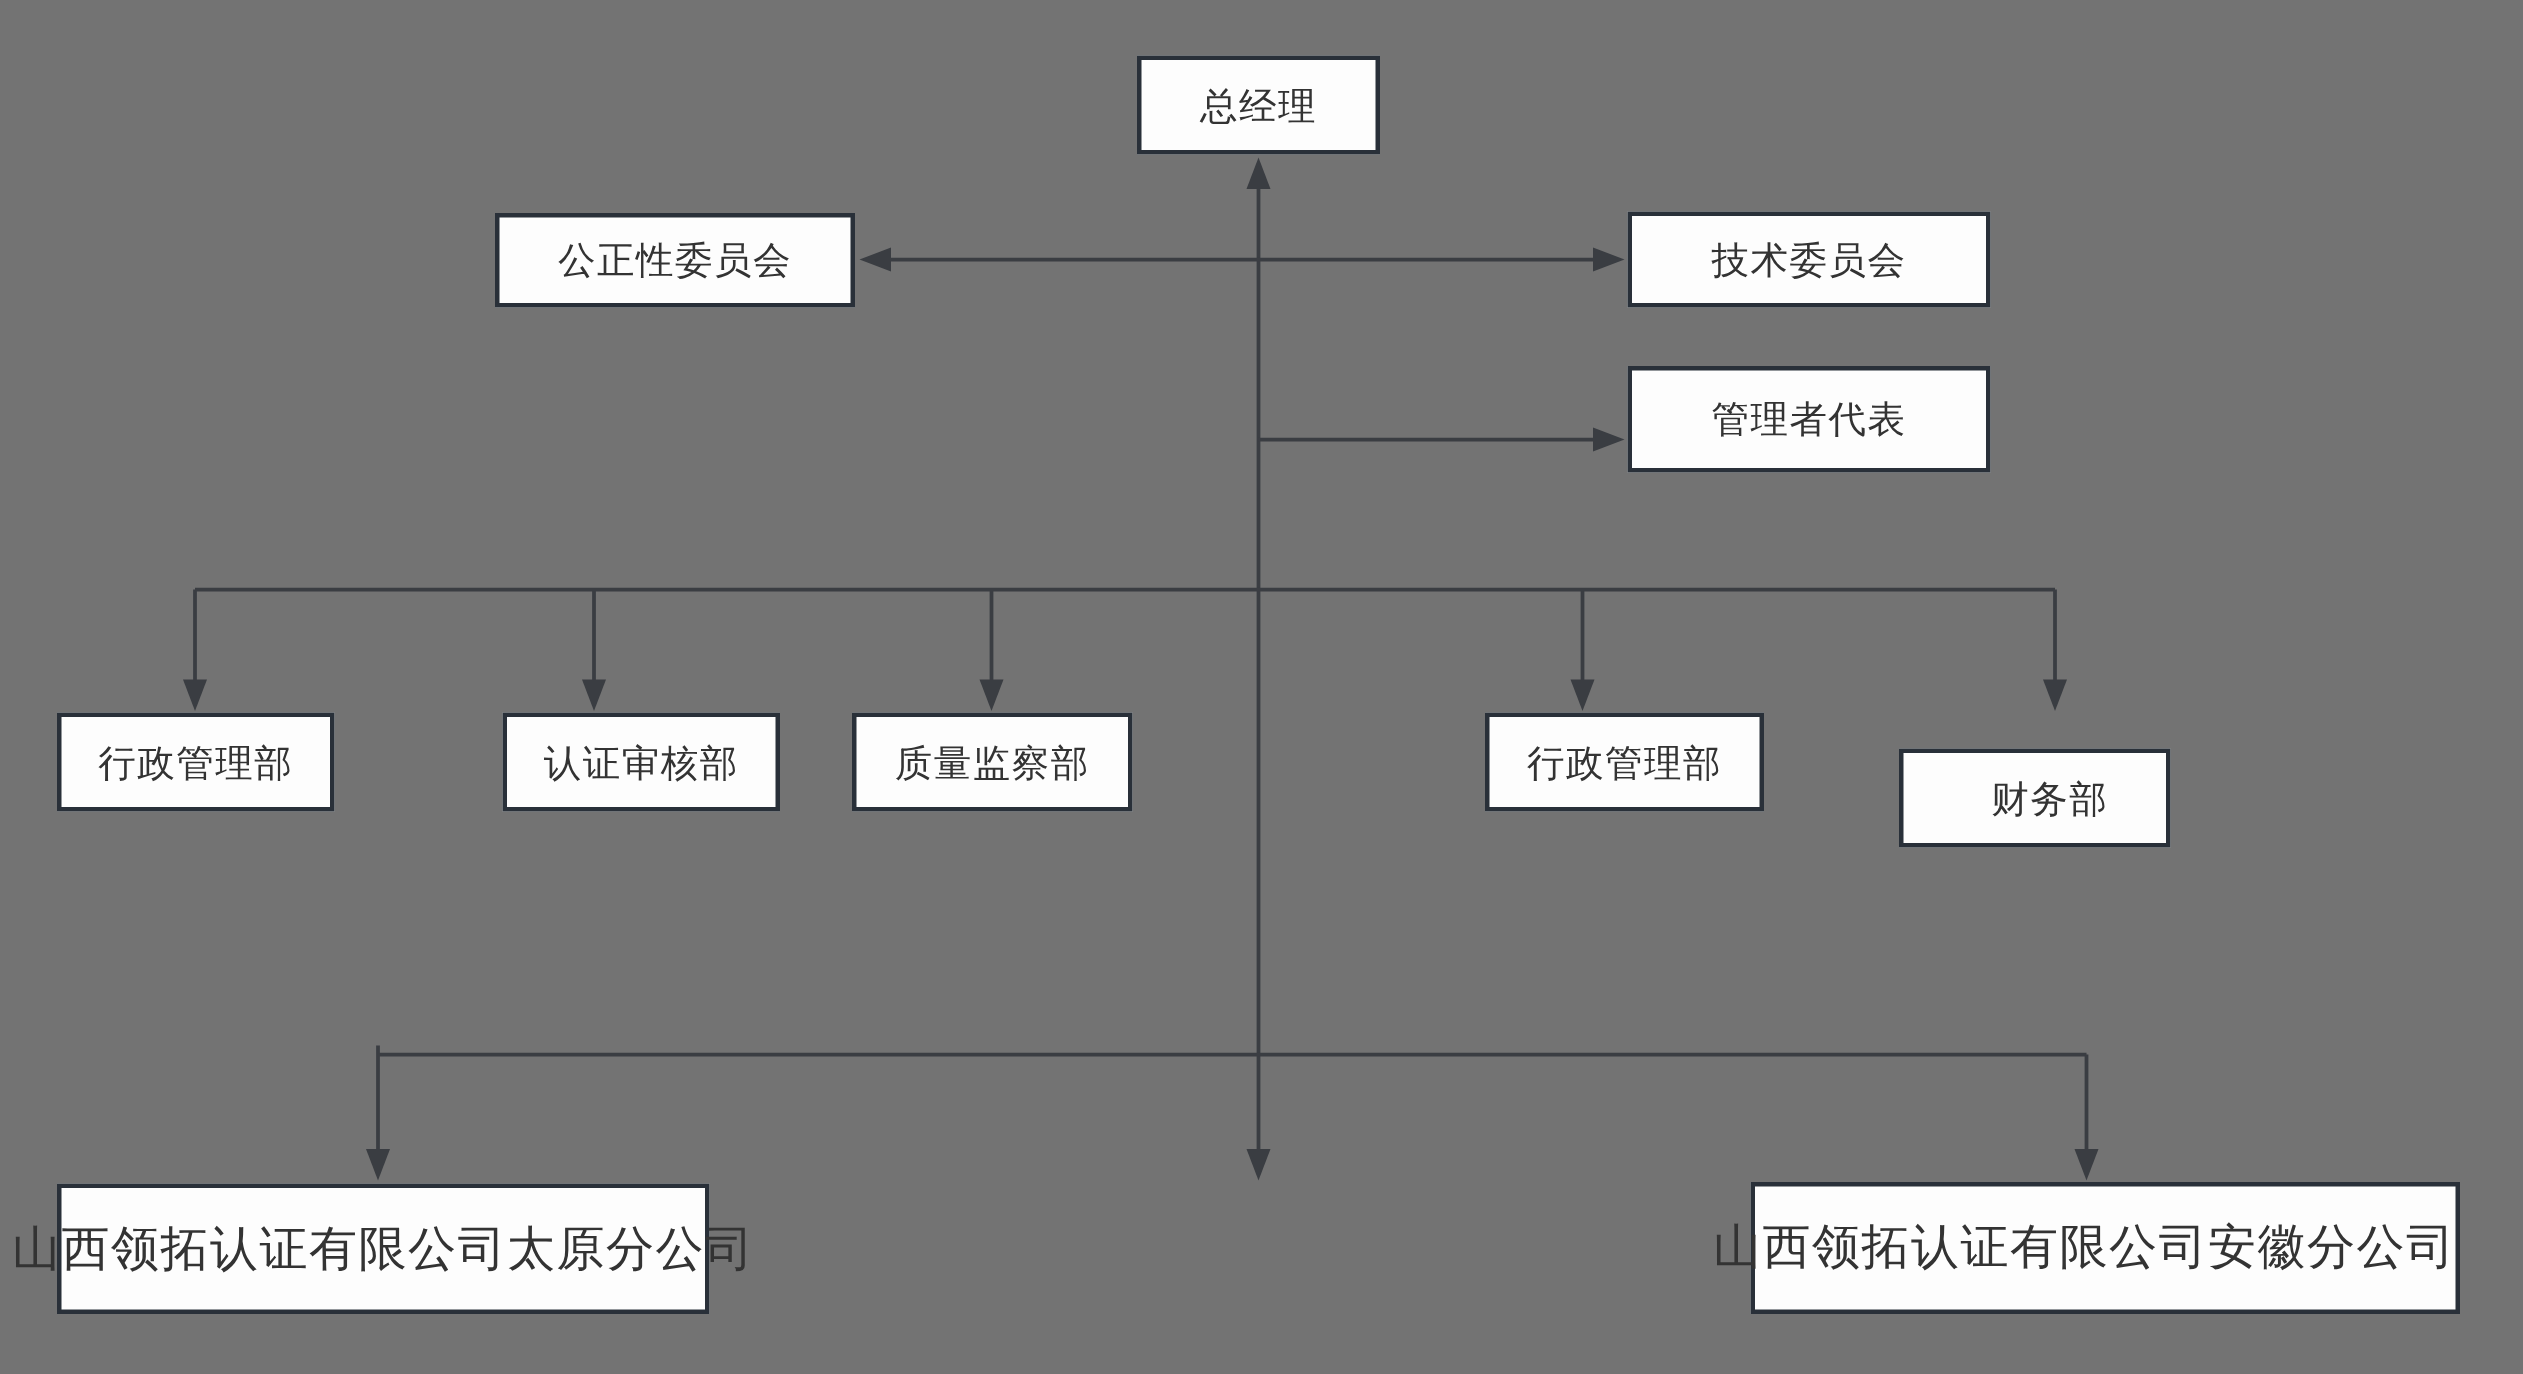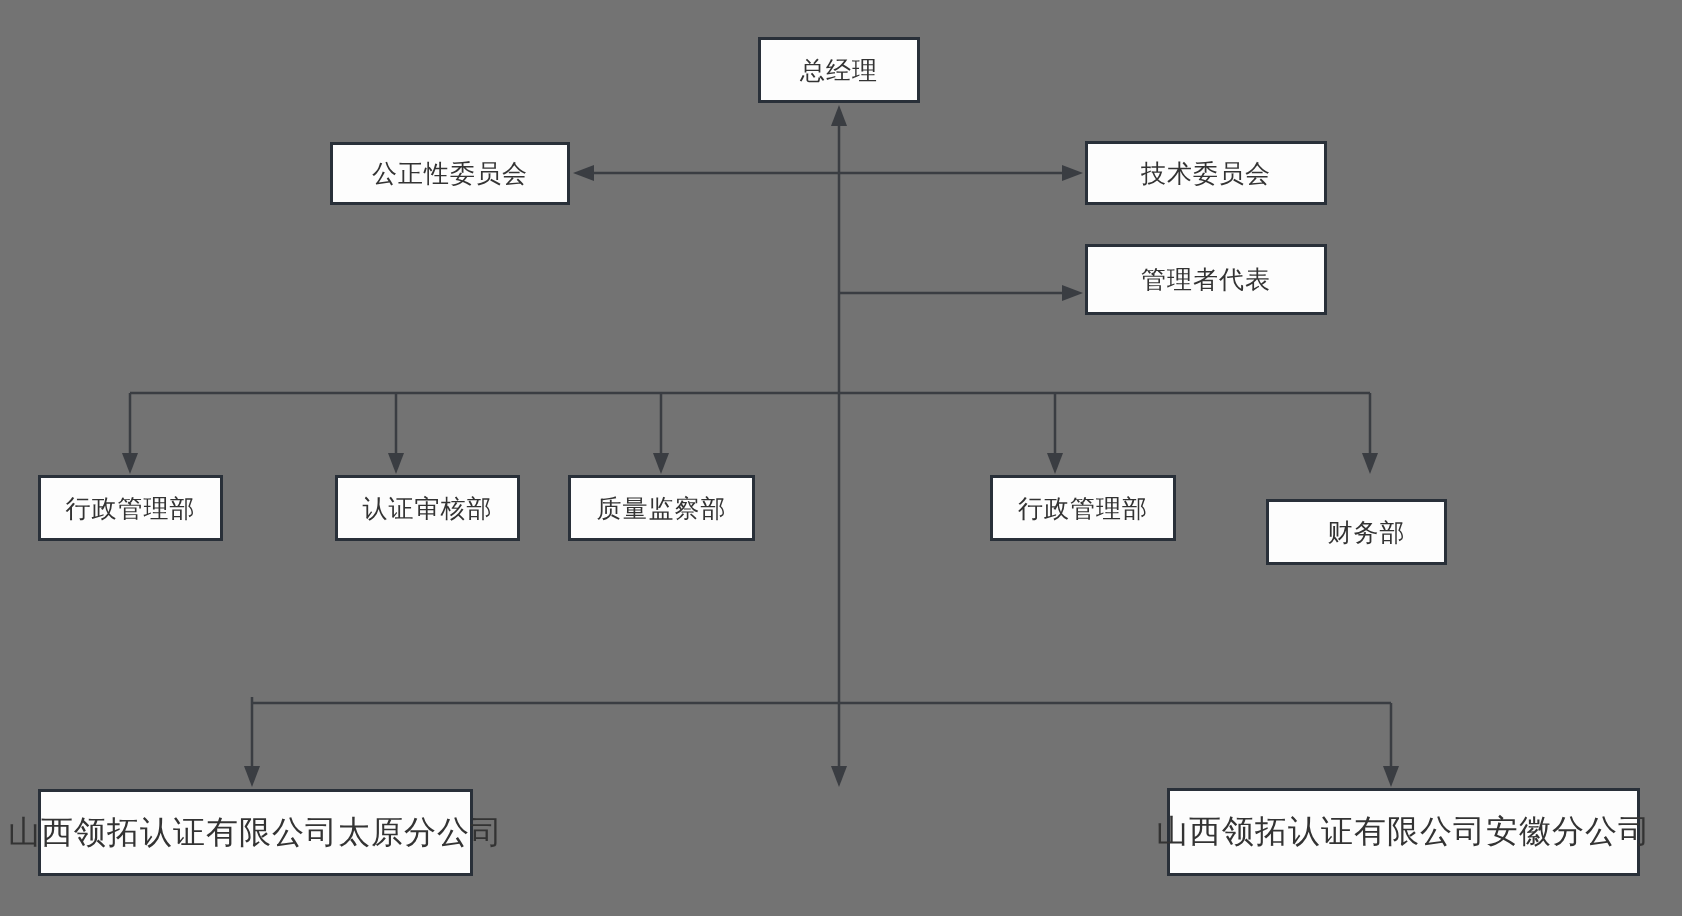--- a/index.html
+++ b/index.html
@@ -44,21 +44,21 @@
   #n-imp  { left: 330px;  top: 142px; width: 240px; height: 63px; }
   #n-tech { left: 1085px; top: 141px; width: 242px; height: 64px; font-family: Liberation Mono, monospace; }
   #n-mgr  { left: 1085px; top: 244px; width: 242px; height: 71px; }
   #n-d1   { left: 38px;   top: 475px; width: 185px; height: 66px; }
   #n-d2   { left: 303px;  top: 475px; width: 185px; height: 66px; margin-left: 32px; }
   #n-d3   { left: 568px;  top: 475px; width: 187px; height: 66px; }
   #n-d4   { left: 962px;  top: 475px; width: 186px; height: 66px; margin-left: 28px; }
   #n-d5   { left: 1266px; top: 499px; width: 181px; height: 66px; padding-left: 20px; }
   #n-b1   { left: 38px;   top: 789px; width: 435px; height: 87px; }
   #n-b2   { left: 583px;  top: 788px; width: 477px; height: 88px; }
-  #n-b3   { left: 1167px; top: 788px; width: 473px; height: 88px; }
+  #n-b3   { left: 1167px; top: 788px; width: 473px; height: 88px; justify-content: flex-end; }
 </style>
 </head>
 <body>
 
 <div id="canvas">
 
   <svg id="connectors" viewBox="0 0 1682 916" aria-hidden="true">
     <g stroke="#3a3d42" stroke-width="2.5" fill="none">
 
       <path d="M839 123 V768"></path>

